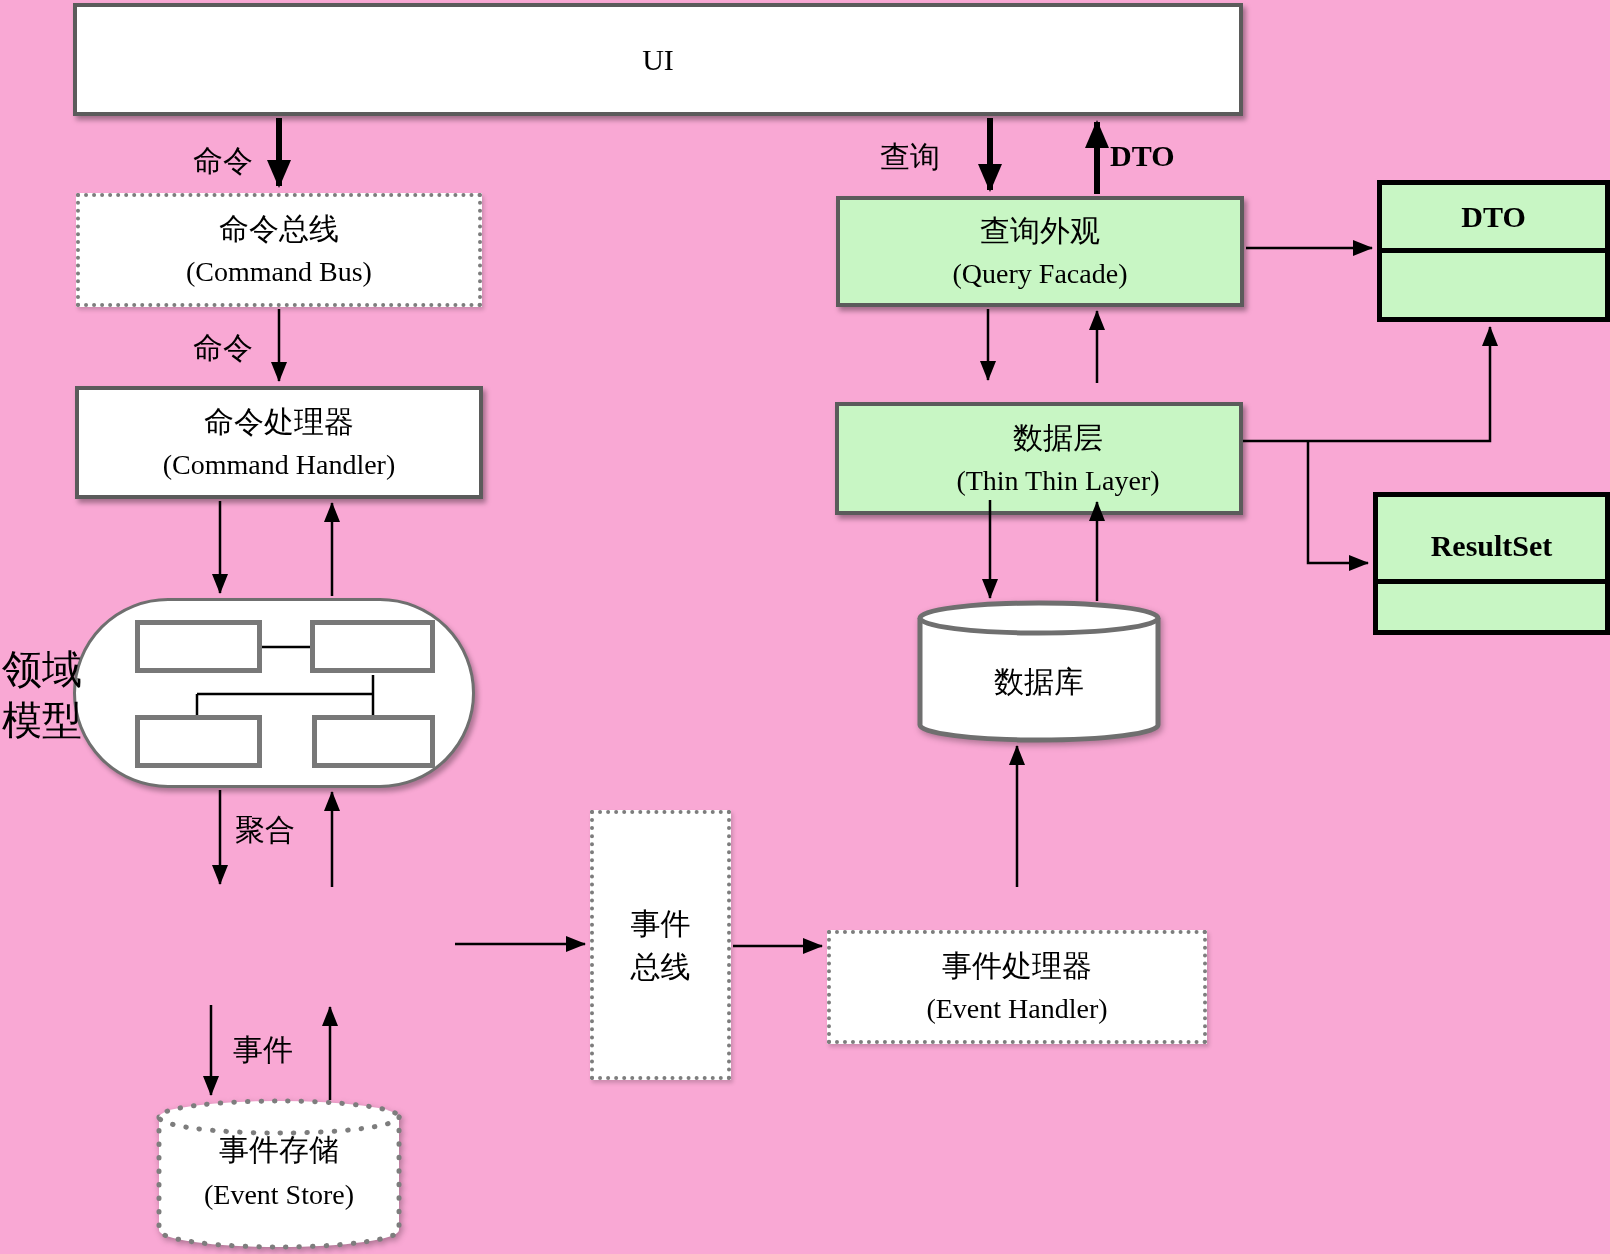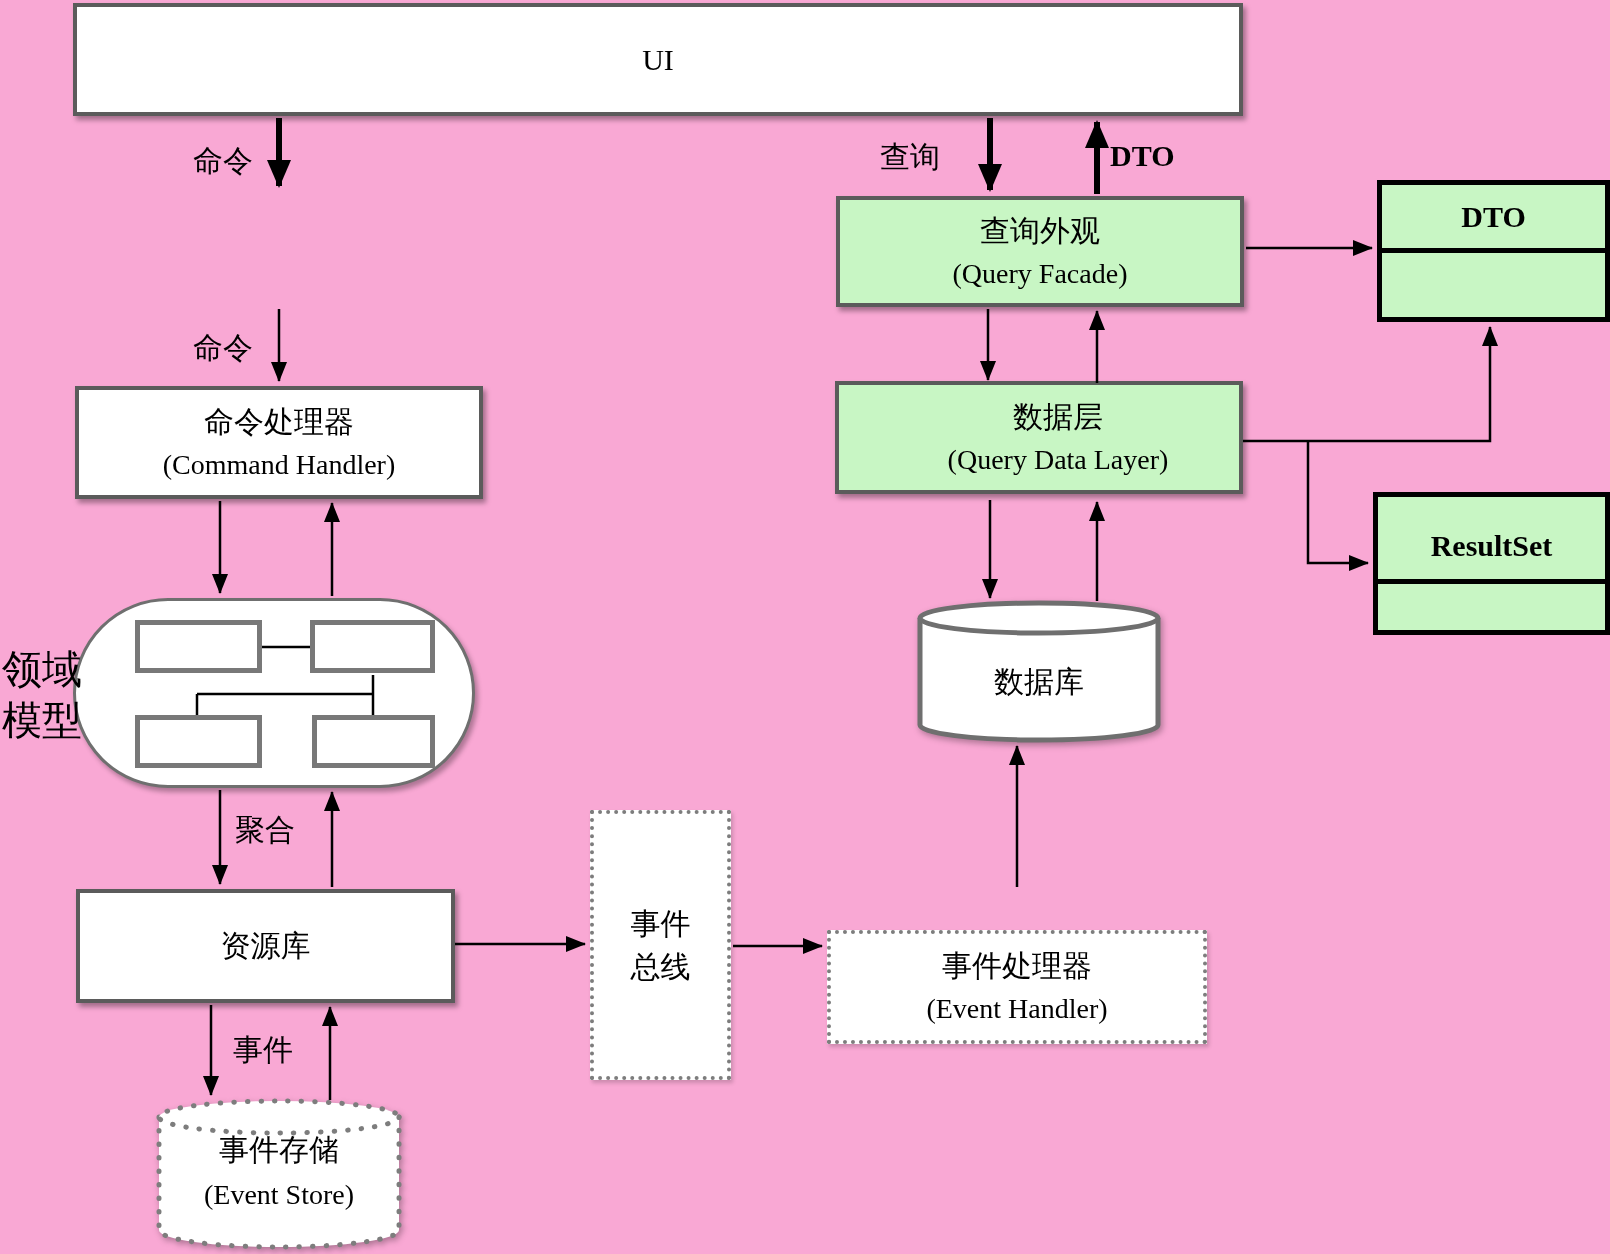--- a/index.html
+++ b/index.html
@@ -22,21 +22,21 @@
   .green{background:var(--green-fill);text-align:center;}
   .zh{font-size:30px;line-height:43px;}
   .en{font-size:28px;line-height:43px;}
   .single{font-size:30px;}
 
   
   .n-ui{left:73px;top:3px;width:1170px;height:113px;font-size:34px;}
   .n-cmdbus{left:76px;top:193px;width:406px;height:114px;}
   .n-cmdhandler{left:75px;top:386px;width:408px;height:113px;}
   .n-queryfacade{left:836px;top:196px;width:408px;height:111px;}
-  .n-tdl{left:835px;top:381px;width:408px;height:113px;padding-left:38px;}
+  .n-tdl{left:835px;top:402px;width:408px;height:113px;padding-left:38px;}
   .n-repo{left:76px;top:889px;width:379px;height:114px;}
   .n-eventbus{left:590px;top:810px;width:141px;height:270px;}
   .n-eventhandler{left:827px;top:930px;width:380px;height:114px;}
 
   
   .n-domain{left:73px;top:598px;width:402px;height:190px;border:3px solid #6f6f6f;
     border-radius:96px;box-shadow:3px 4px 5px rgba(0,0,0,0.3);background:#fff;}
   .inner{position:absolute;border:5px solid var(--inner-border);background:#fff;box-sizing:border-box;}
   .in-tl{left:135px;top:620px;width:127px;height:53px;}
   .in-tr{left:310px;top:620px;width:125px;height:53px;}
@@ -73,48 +73,49 @@
 </style>
 </head>
 <body>
 
 <div id="canvas">
 
   <div class="node solid n-ui">
     <span class="single">UI</span>
   </div>
 
+  <div class="node dotted n-cmdbus">
+    <span class="zh">命令总线</span>
+    <span class="en">(Command Bus)</span>
+  </div>
 
   <div class="node solid n-cmdhandler">
     <span class="zh">命令处理器</span>
     <span class="en">(Command Handler)</span>
   </div>
 
   <div class="node n-domain"></div>
   <div class="inner in-tl"></div>
   <div class="inner in-tr"></div>
   <div class="inner in-bl"></div>
   <div class="inner in-br"></div>
   <div class="lbl l-domain">
     <div>领域</div>
     <div>模型</div>
   </div>
 
-  <div class="node solid n-repo">
-    <span class="single">资源库</span>
-  </div>
 
   <div class="node solid green n-queryfacade">
     <span class="zh">查询外观</span>
     <span class="en">(Query Facade)</span>
   </div>
 
   <div class="node solid green n-tdl">
     <span class="zh">数据层</span>
-    <span class="en">(Query Data Layer)</span>
+    <span class="en">(Thin Thin Layer)</span>
   </div>
 
   <div class="node dotted n-eventbus">
     <span class="zh">事件</span>
     <span class="zh">总线</span>
   </div>
 
   <div class="node dotted n-eventhandler">
     <span class="zh">事件处理器</span>
     <span class="en">(Event Handler)</span>

